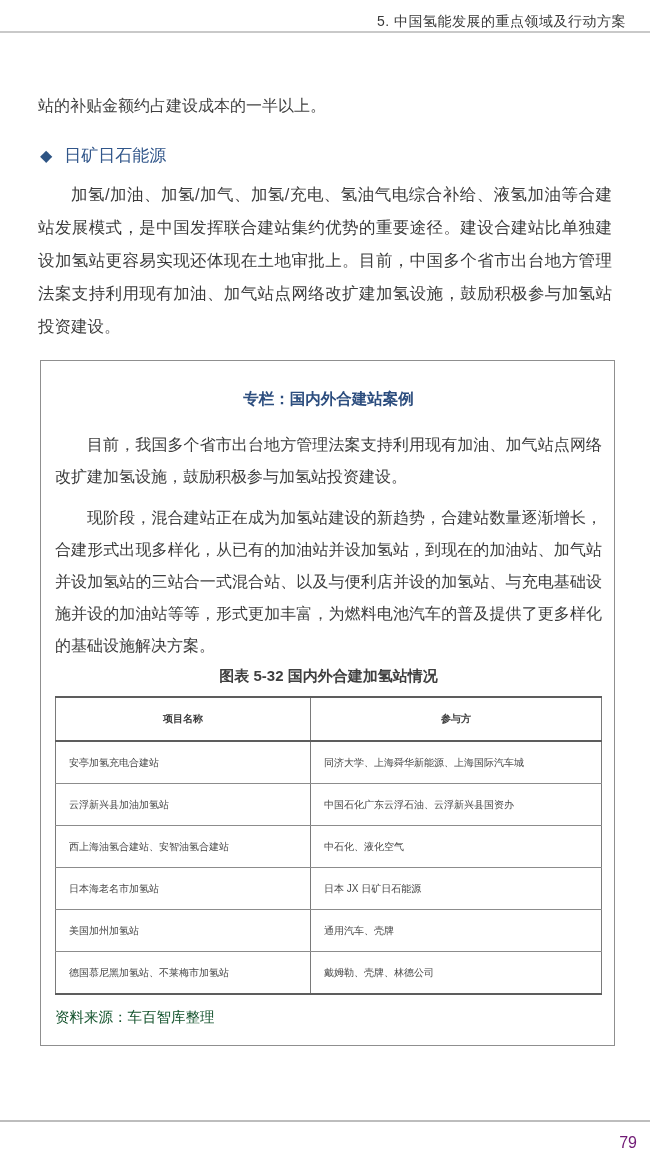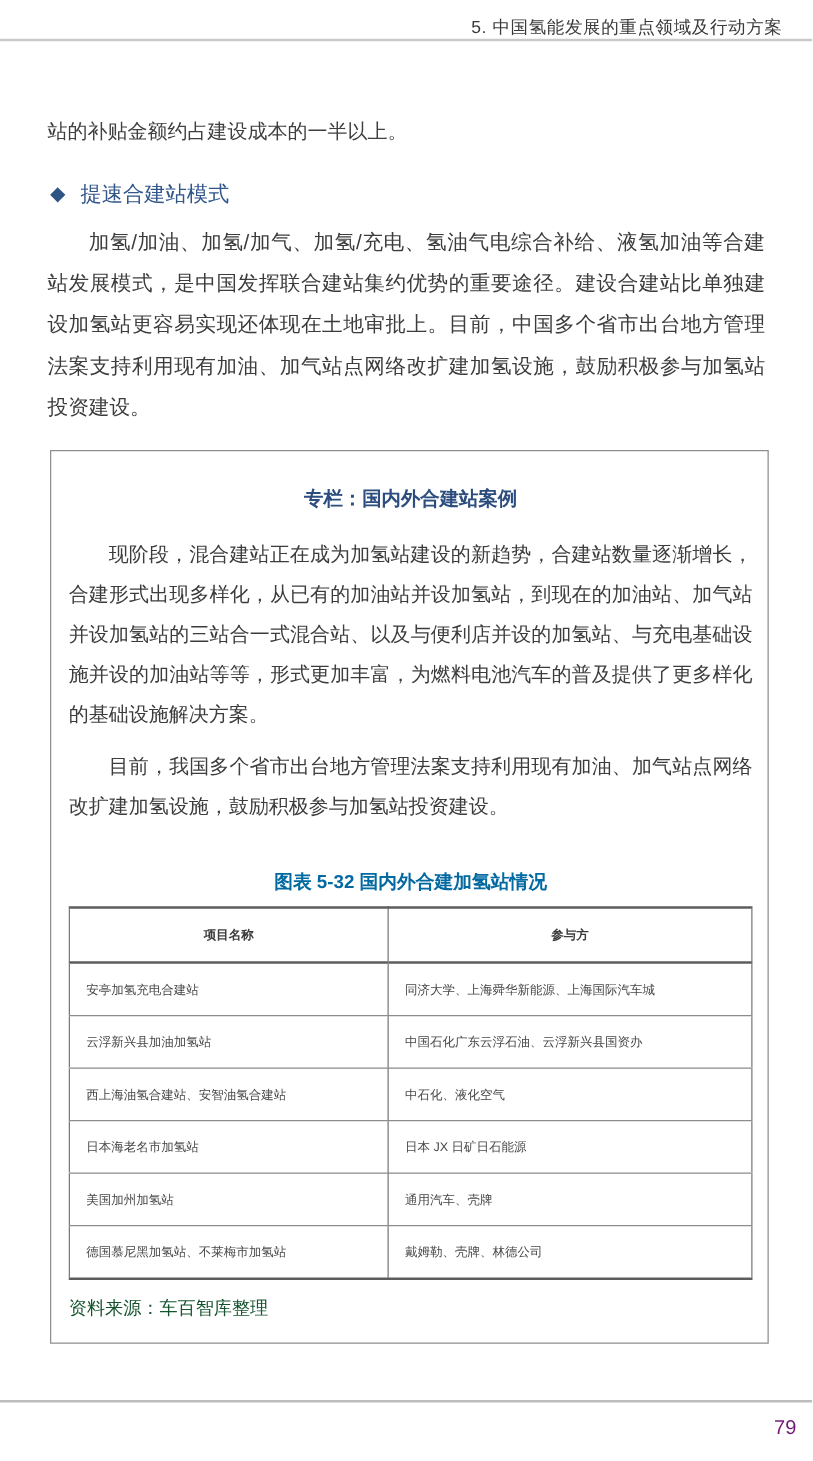--- a/index.html
+++ b/index.html
@@ -80,25 +80,25 @@
   .box-para {
     margin: 19px 0 0 0;
     font-size: 16px;
     line-height: 32px;
     text-align: justify;
     text-indent: 2em;
     color: #3c3c3c;
   }
   .box-para + .box-para { margin-top: 9px; }
   .table-caption {
-    margin-top: 34px;
+    margin-top: 5px;
     text-align: center;
     font-size: 15px;
     font-weight: 600;
-    color: #0369a1;
+    color: #404040;
   }
   table.case-table {
     margin-top: 10px;
     width: 100%;
     border-collapse: collapse;
     border-left: 1px solid #7a7a7a;
     border-right: 1px solid #7a7a7a;
     border-top: 2px solid #5d5d5d;
     border-bottom: 2px solid #5d5d5d;
     font-size: 10px;
@@ -151,30 +151,30 @@
     <span>5. 中国氢能发展的重点领域及行动方案</span>
   </div>
   <div class="header-rule"></div>
 
   <div class="content">
 
     <p class="intro">站的补贴金额约占建设成本的一半以上。</p>
 
     <div class="section-heading">
       <span class="diamond">◆</span>
-      <span>提速合建站模式</span>
+      <span>日矿日石能源</span>
     </div>
 
     <p class="section-para">加氢/加油、加氢/加气、加氢/充电、氢油气电综合补给、液氢加油等合建站发展模式，是中国发挥联合建站集约优势的重要途径。建设合建站比单独建设加氢站更容易实现还体现在土地审批上。目前，中国多个省市出台地方管理法案支持利用现有加油、加气站点网络改扩建加氢设施，鼓励积极参与加氢站投资建设。</p>
 
     <div class="case-box">
       <div class="box-title">专栏：国内外合建站案例</div>
 
+      <p class="box-para">目前，我国多个省市出台地方管理法案支持利用现有加油、加气站点网络改扩建加氢设施，鼓励积极参与加氢站投资建设。</p>
       <p class="box-para">现阶段，混合建站正在成为加氢站建设的新趋势，合建站数量逐渐增长，合建形式出现多样化，从已有的加油站并设加氢站，到现在的加油站、加气站并设加氢站的三站合一式混合站、以及与便利店并设的加氢站、与充电基础设施并设的加油站等等，形式更加丰富，为燃料电池汽车的普及提供了更多样化的基础设施解决方案。</p>
-      <p class="box-para">目前，我国多个省市出台地方管理法案支持利用现有加油、加气站点网络改扩建加氢设施，鼓励积极参与加氢站投资建设。</p>
 
       <div class="table-caption">图表 5-32 国内外合建加氢站情况</div>
 
       <table class="case-table">
         <thead>
           <tr>
             <th class="col-project">项目名称</th>
             <th>参与方</th>
           </tr>
         </thead>

